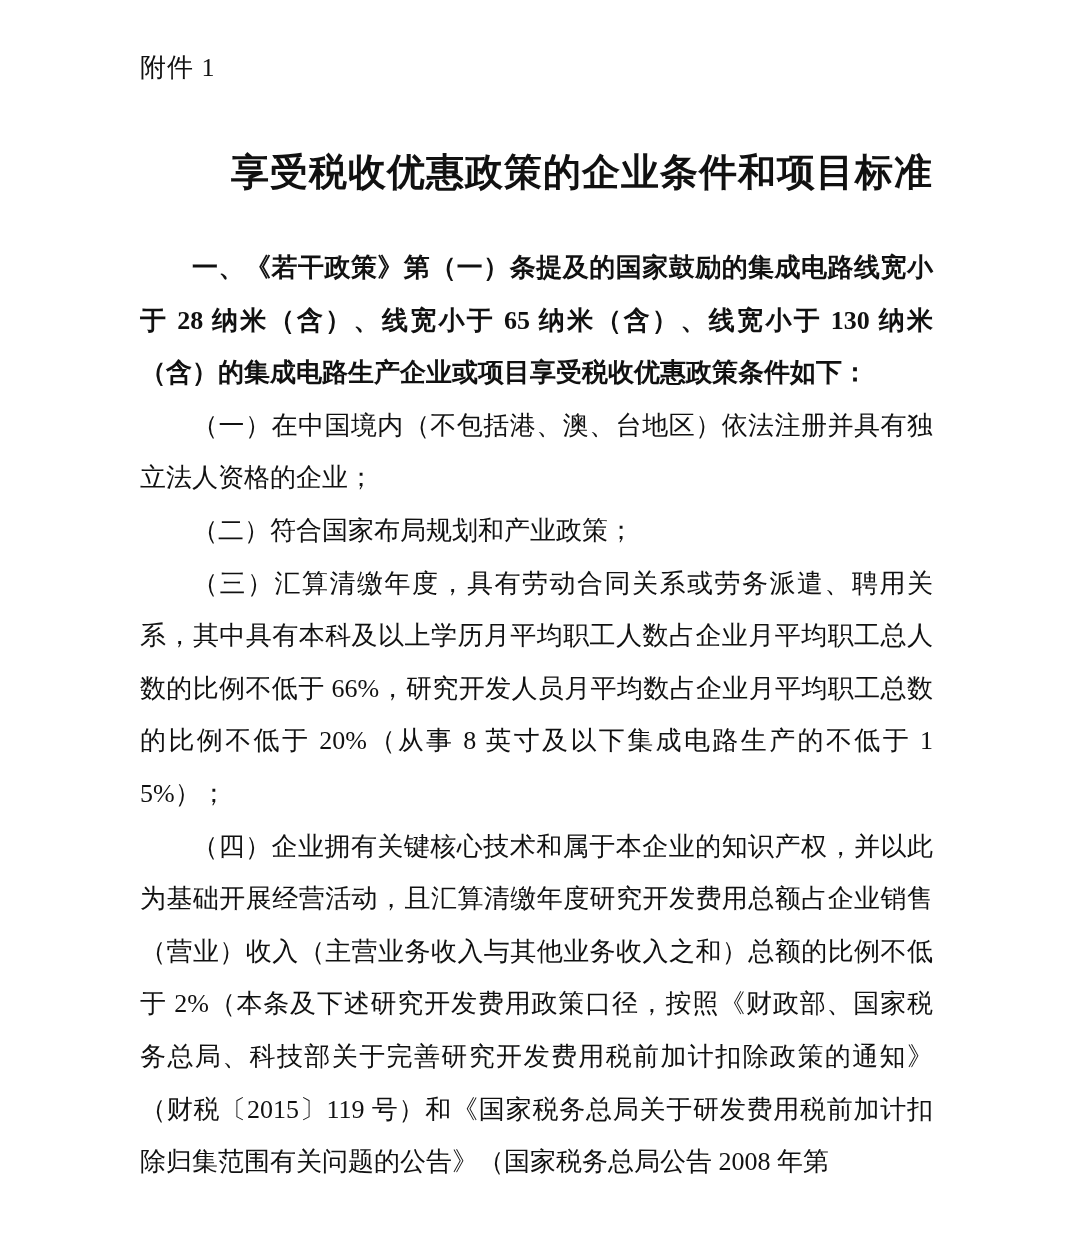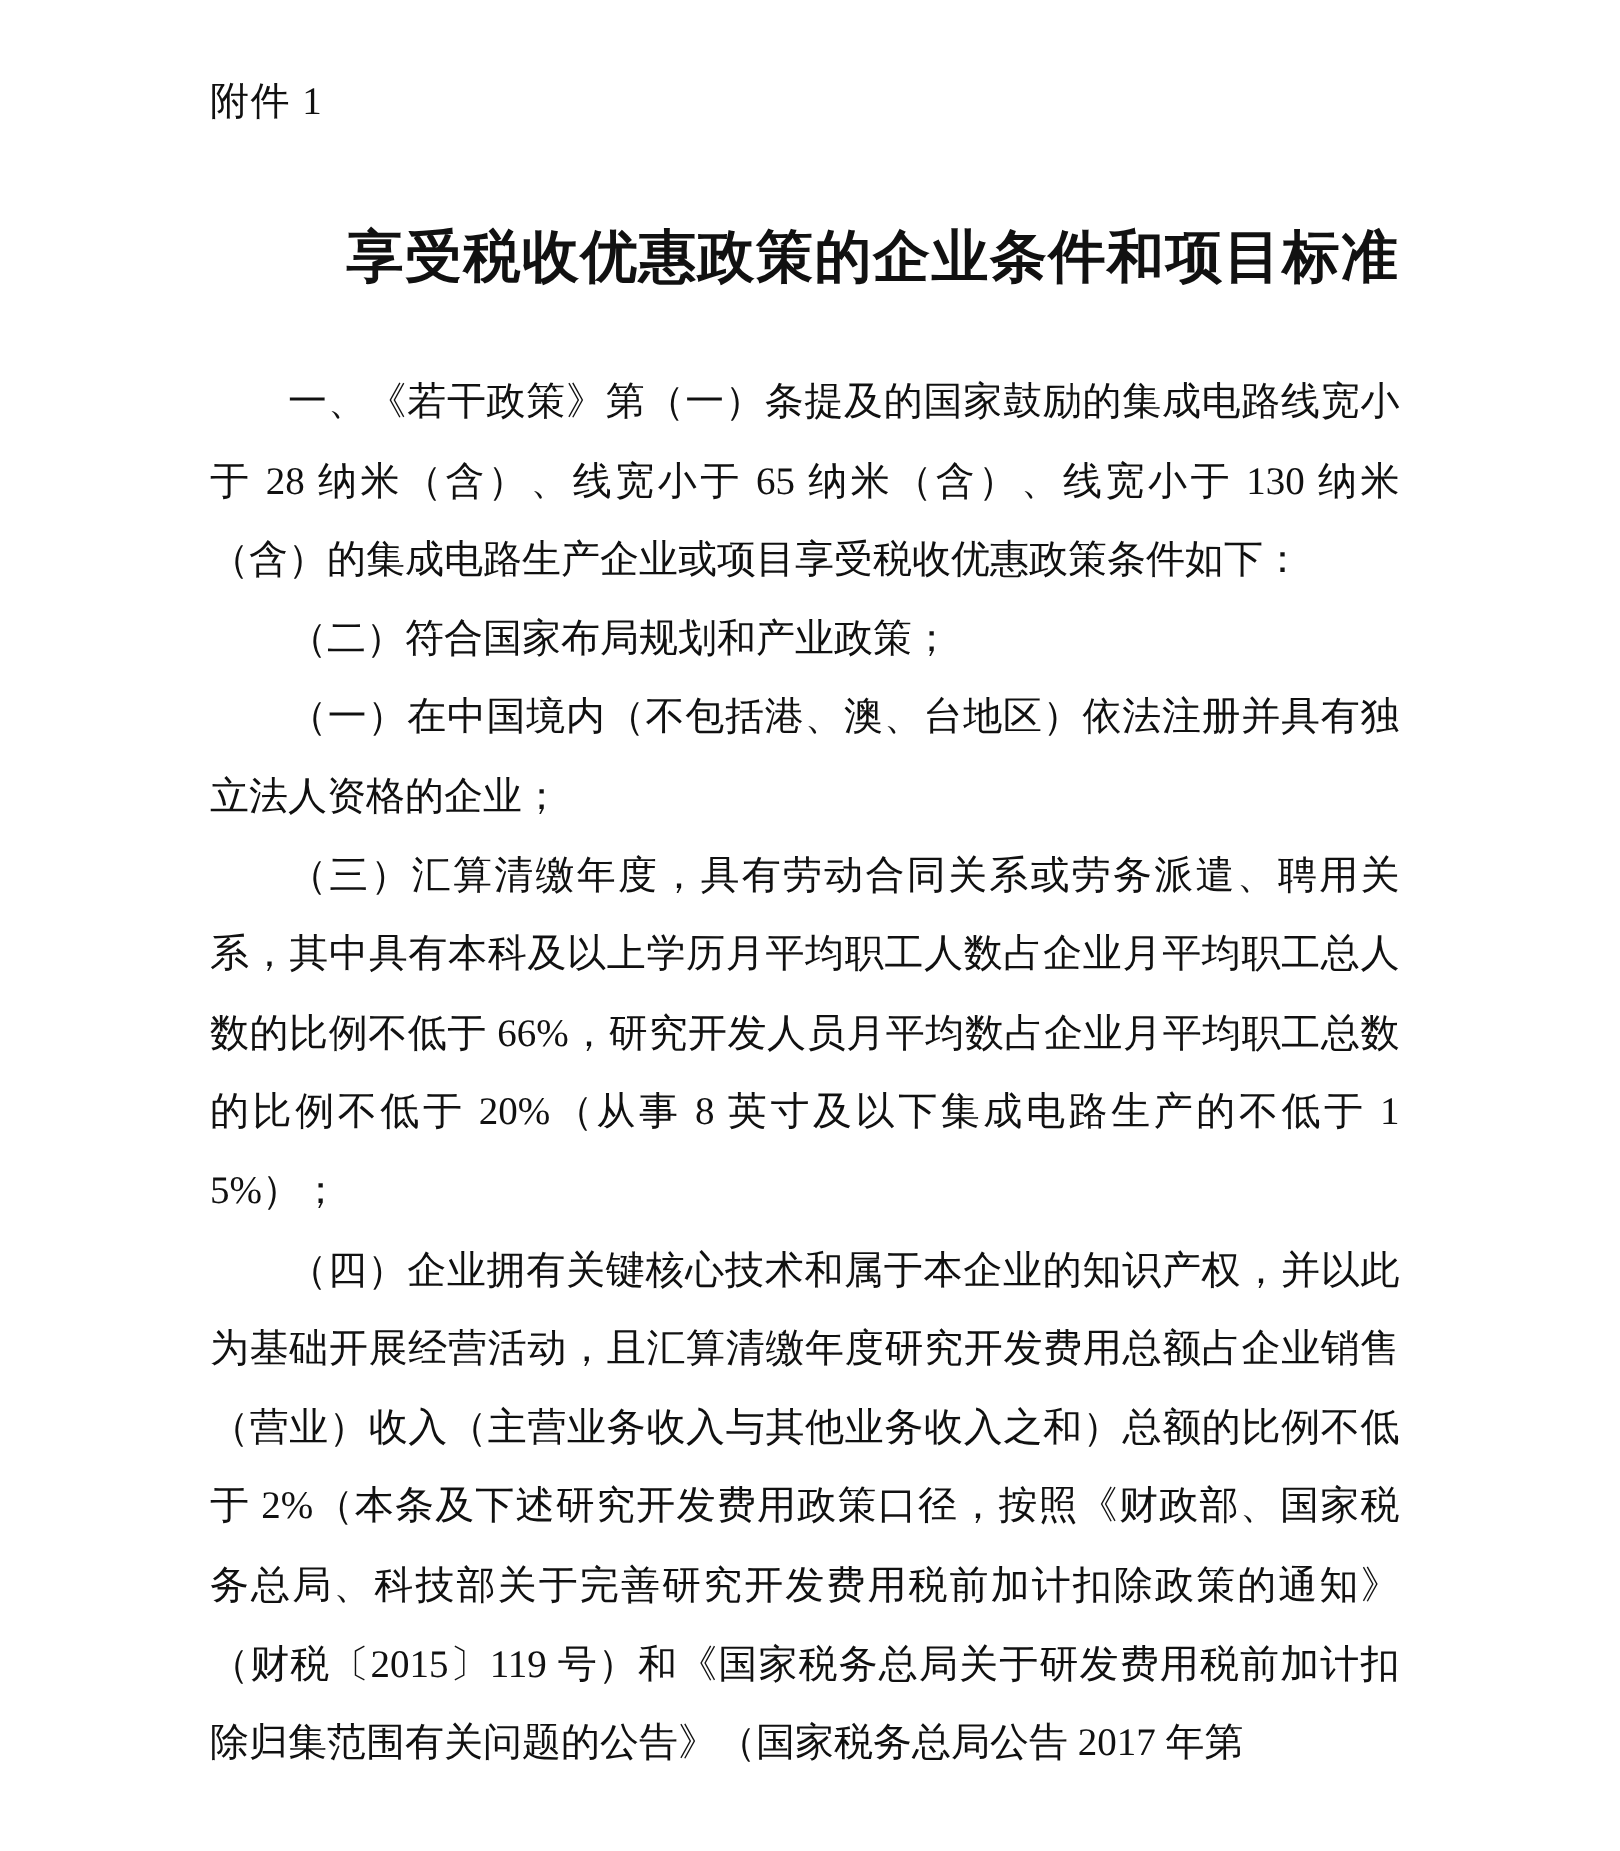--- a/index.html
+++ b/index.html
@@ -38,31 +38,31 @@
     text-align: justify;
     text-justify: inter-ideograph;
   }
   .para {
     margin: 0;
     padding: 0;
     text-indent: 2em;
     word-break: break-all;
   }
   .para.bold {
-    font-weight: 400;
+    font-weight: 700;
   }
 </style>
 </head>
 <body>
 
 <div class="page">
   <div class="attachment-label">附件 1</div>
 
   <h1 class="doc-title">享受税收优惠政策的企业条件和项目标准</h1>
 
   <div class="doc-body">
       <p class="para bold">一、《若干政策》第（一）条提及的国家鼓励的集成电路线宽小于 28 纳米（含）、线宽小于 65 纳米（含）、线宽小于 130 纳米（含）的集成电路生产企业或项目享受税收优惠政策条件如下：</p>
+      <p class="para">（一）在中国境内（不包括港、澳、台地区）依法注册并具有独立法人资格的企业；</p>
       <p class="para">（二）符合国家布局规划和产业政策；</p>
-      <p class="para">（一）在中国境内（不包括港、澳、台地区）依法注册并具有独立法人资格的企业；</p>
       <p class="para">（三）汇算清缴年度，具有劳动合同关系或劳务派遣、聘用关系，其中具有本科及以上学历月平均职工人数占企业月平均职工总人数的比例不低于 66%，研究开发人员月平均数占企业月平均职工总数的比例不低于 20%（从事 8 英寸及以下集成电路生产的不低于 15%）；</p>
-      <p class="para">（四）企业拥有关键核心技术和属于本企业的知识产权，并以此为基础开展经营活动，且汇算清缴年度研究开发费用总额占企业销售（营业）收入（主营业务收入与其他业务收入之和）总额的比例不低于 2%（本条及下述研究开发费用政策口径，按照《财政部、国家税务总局、科技部关于完善研究开发费用税前加计扣除政策的通知》（财税〔2015〕119 号）和《国家税务总局关于研发费用税前加计扣除归集范围有关问题的公告》（国家税务总局公告 2017 年第</p>
+      <p class="para">（四）企业拥有关键核心技术和属于本企业的知识产权，并以此为基础开展经营活动，且汇算清缴年度研究开发费用总额占企业销售（营业）收入（主营业务收入与其他业务收入之和）总额的比例不低于 2%（本条及下述研究开发费用政策口径，按照《财政部、国家税务总局、科技部关于完善研究开发费用税前加计扣除政策的通知》（财税〔2015〕119 号）和《国家税务总局关于研发费用税前加计扣除归集范围有关问题的公告》（国家税务总局公告 2008 年第</p>
     </div>
 </div>
 
 </body></html>

